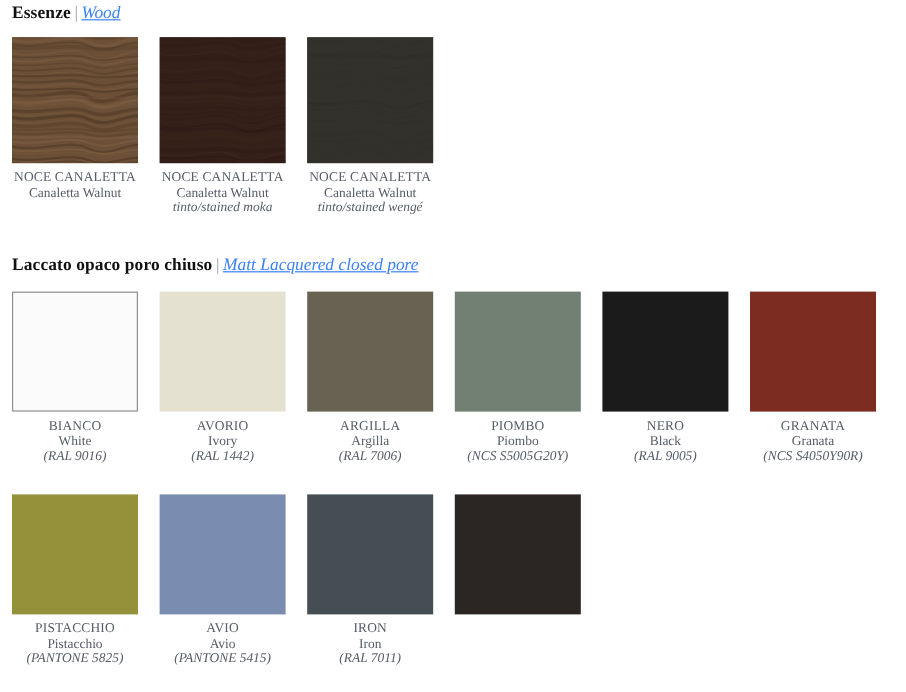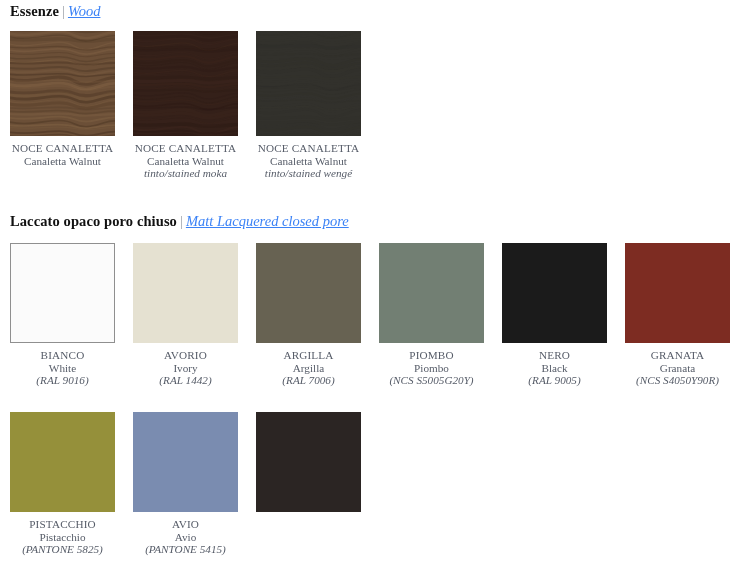--- a/index.html
+++ b/index.html
@@ -347,20 +347,28 @@
 
     <div class="swatch-cell">
       <div class="swatch-chip short" style="background: rgb(122, 140, 176);"></div>
       <div class="swatch-labels">
         <div class="lbl-it">AVIO</div>
         <div class="lbl-en">Avio</div>
         <div class="lbl-code">(PANTONE 5415)</div>
       </div>
     </div>
 
+    <div class="swatch-cell">
+      <div class="swatch-chip short" style="background: rgb(69, 78, 82);"></div>
+      <div class="swatch-labels">
+        <div class="lbl-it">IRON</div>
+        <div class="lbl-en">Iron</div>
+        <div class="lbl-code">(RAL 7011)</div>
+      </div>
+    </div>
 
     <div class="swatch-cell">
       <div class="swatch-chip short" style="background: rgb(43, 37, 35);"></div>
     </div>
 
   </div>
 
 </div>
 
 </body></html>

